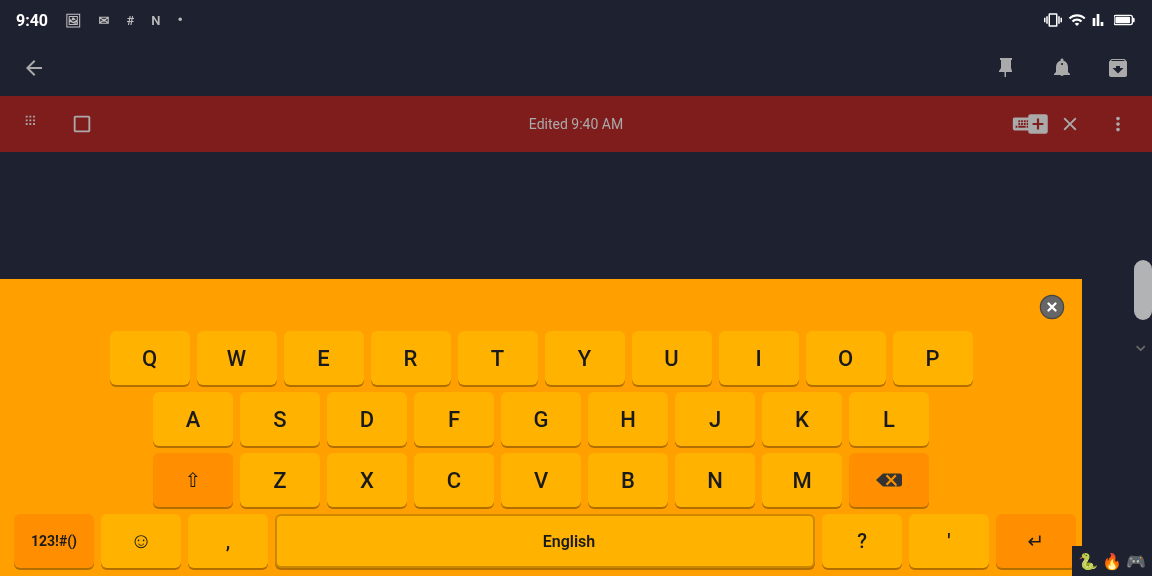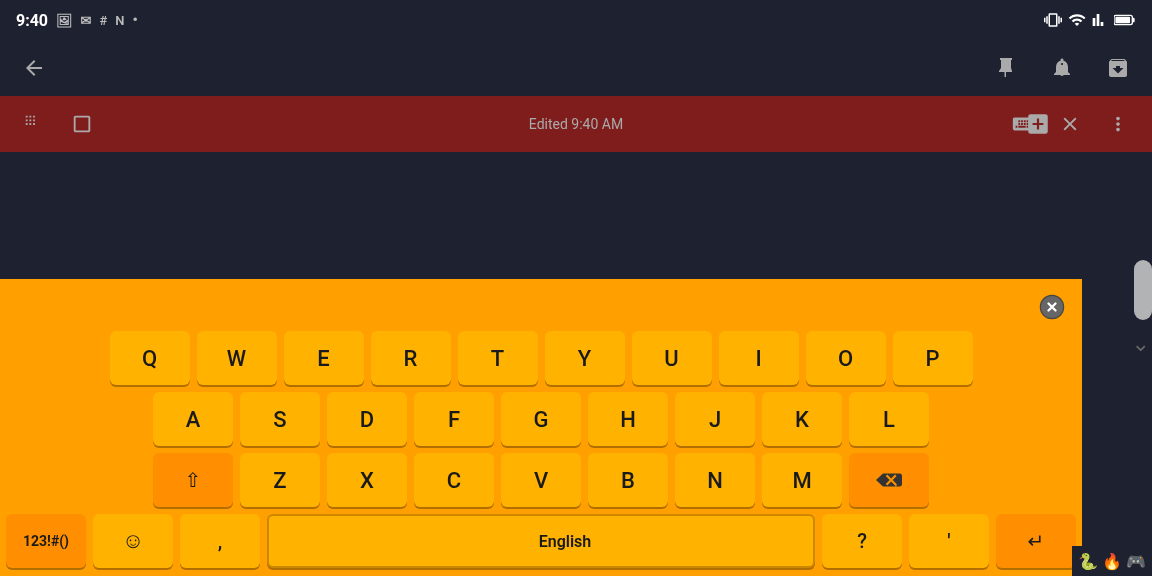--- a/index.html
+++ b/index.html
@@ -20,21 +20,21 @@
       align-items: center;
       justify-content: space-between;
       padding: 0 16px;
       color: white;
       font-size: 15px;
       font-weight: 600;
     }
     .status-left {
       display: flex;
       align-items: center;
-      gap: 8px;
+      gap: 17px;
     }
     .status-right {
       display: flex;
       align-items: center;
       gap: 6px;
     }
 
     
     .top-bar {
       height: 56px;
@@ -331,21 +331,21 @@
     <div class="key">B</div>
     <div class="key">N</div>
     <div class="key">M</div>
     <div class="key backspace-key action-key" style="font-size:20px;">
       <svg width="26" height="20" viewBox="0 0 24 18" fill="#333">
           <path d="M22 3H7c-.69 0-1.23.35-1.59.88L0 9l5.41 5.13c.36.52.9.87 1.59.87h15c1.1 0 2-.9 2-2V5c0-1.1-.9-2-2-2zm-3 12.59L17.59 14 14 10.41 10.41 14 9 12.59 12.59 9 9 5.41 10.41 4 14 7.59 17.59 4 19 5.41 15.41 9 19 12.59z"></path>
         </svg>
     </div>
   </div>
 
-  <div class="key-row" style="margin-bottom:4px;">
+  <div class="key-row" style="margin-bottom:4px;margin-left:8px;">
     <div class="key num-key action-key" style="font-size:14px;font-weight:700;">123!#()</div>
     <div class="key symbol-key" style="font-size:22px;">☺</div>
     <div class="key symbol-key">,</div>
     <div class="key space-key" style="font-size:16px;font-weight:600;border: 2px solid #cc8800; padding-left: 48px;">English</div>
     <div class="key symbol-key">?</div>
     <div class="key symbol-key">'</div>
     <div class="key enter-key action-key" style="font-size:20px;">↵</div>
   </div>
 
 </div>

